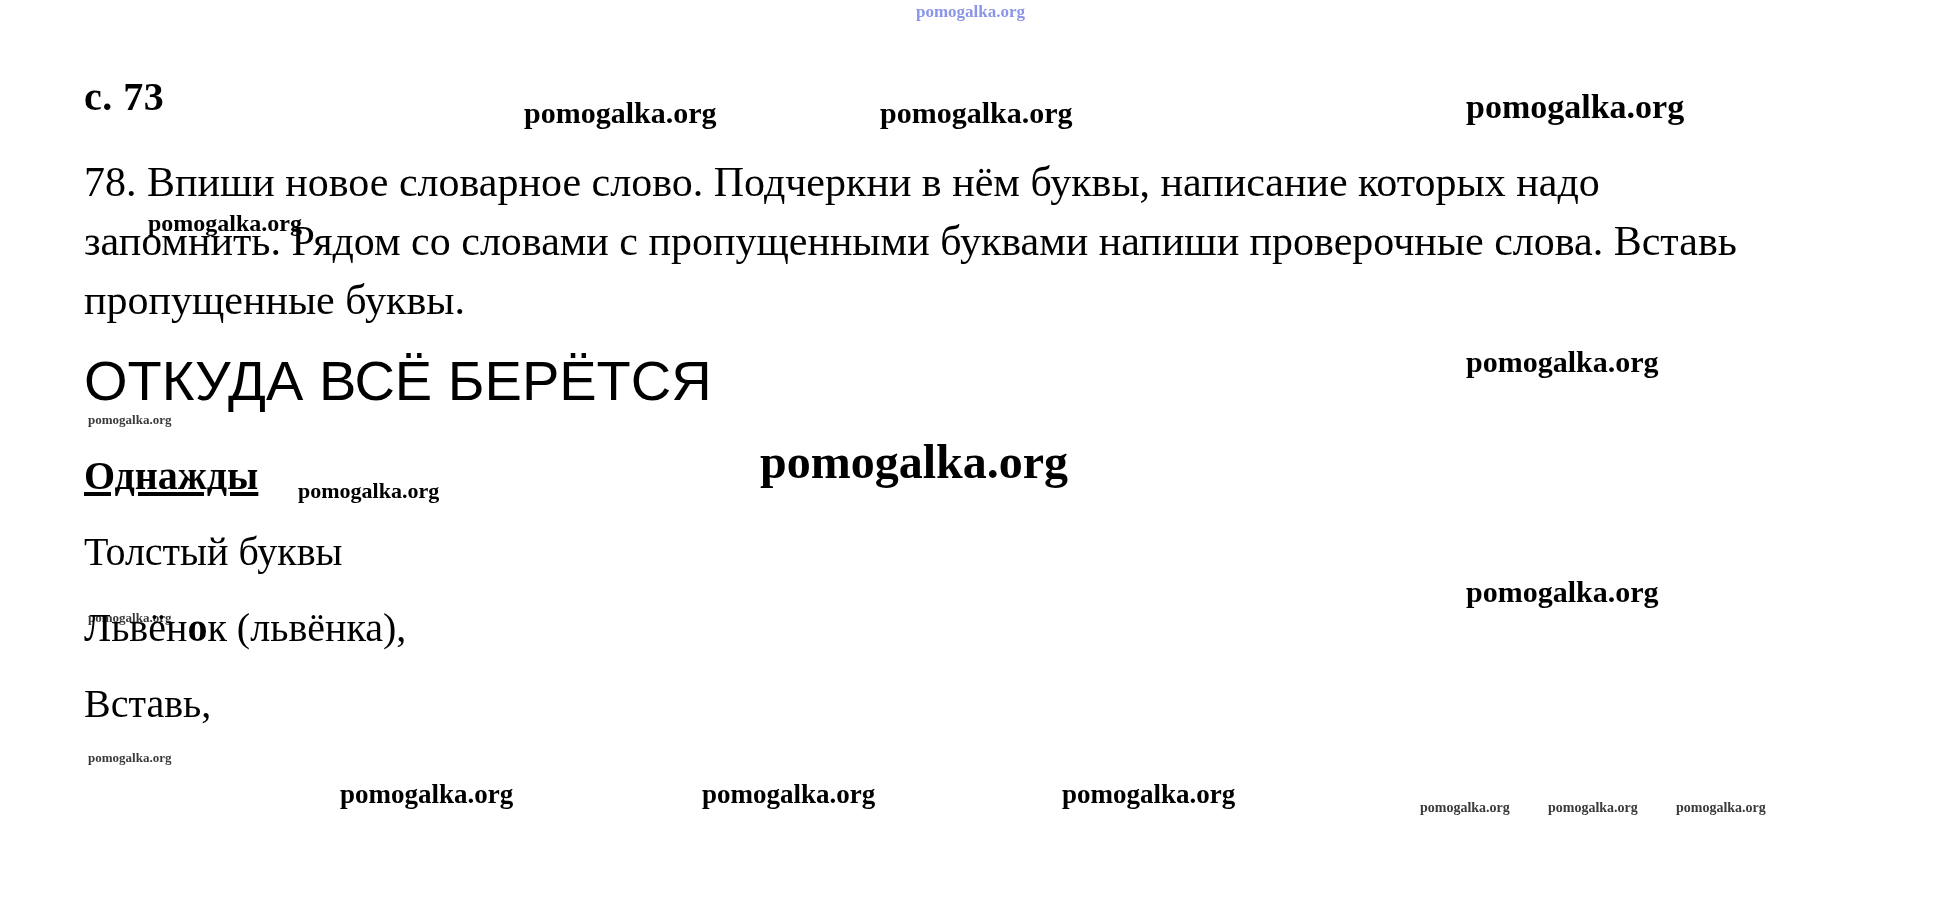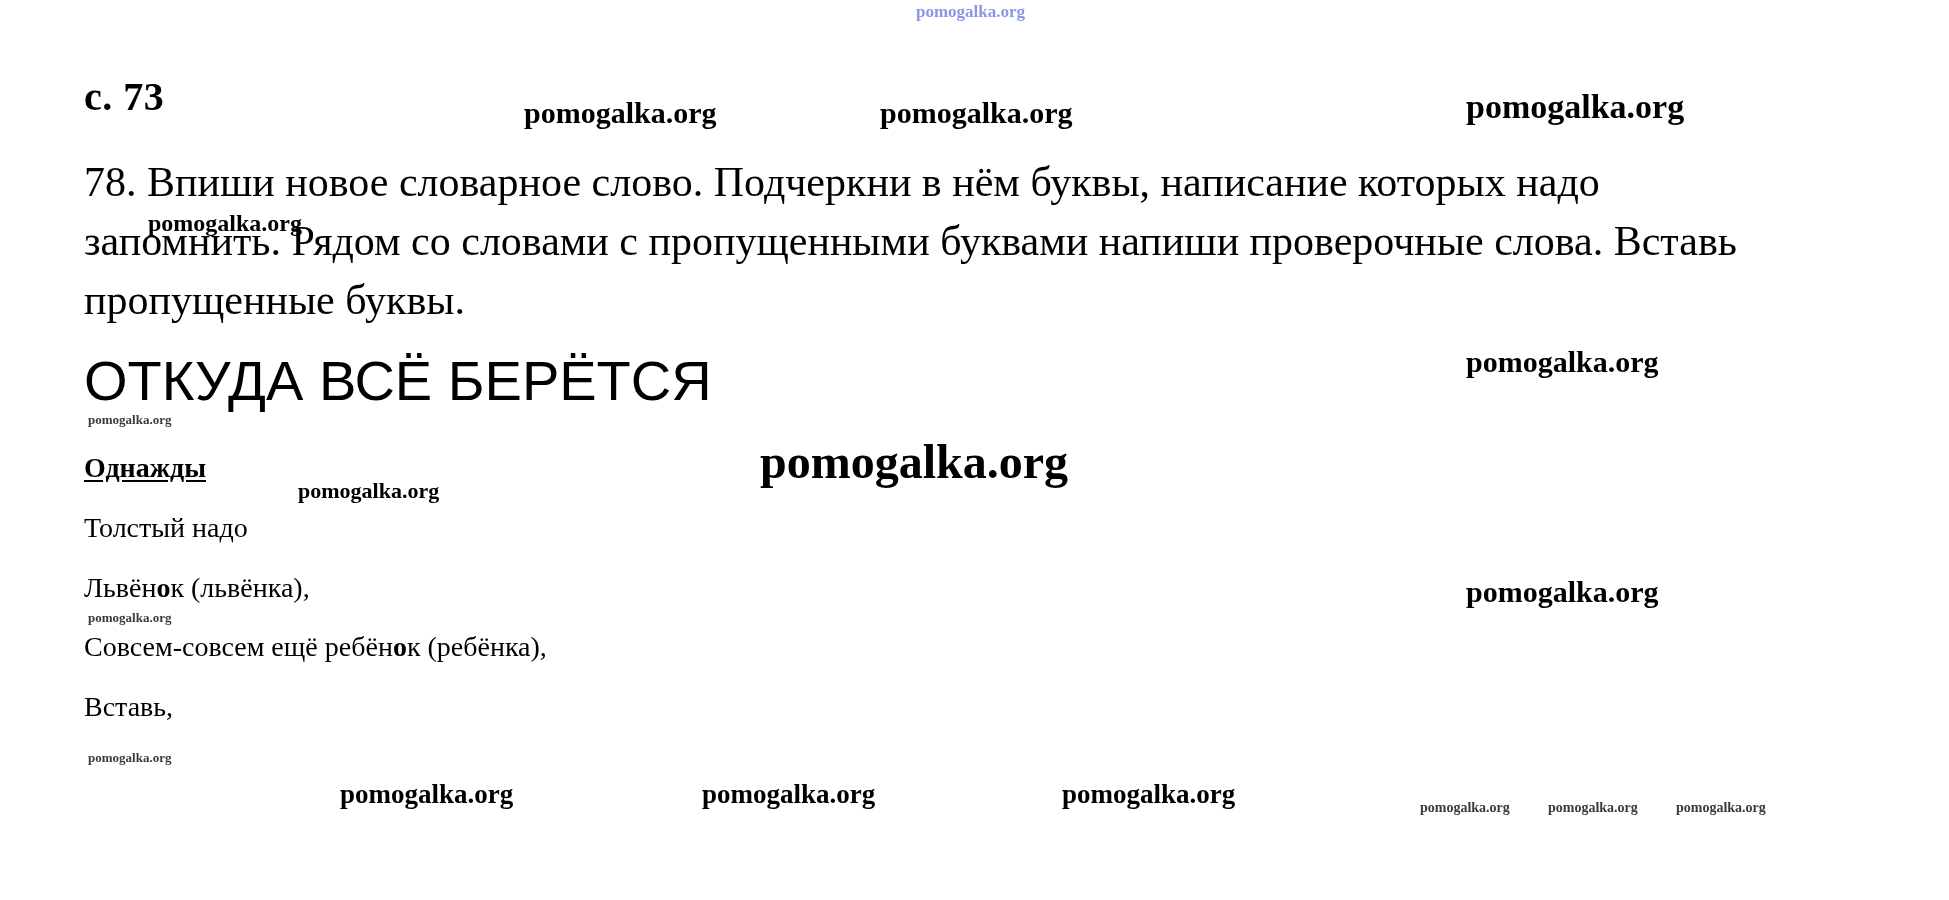--- a/index.html
+++ b/index.html
@@ -48,21 +48,21 @@
 
   .title-caps {
     font-family: Liberation Sans, sans-serif;
     font-size: 56px;
     line-height: 1.35;
     margin: 14px 0 0 0;
   }
 
   .answer-line {
     font-family: "Liberation Serif", serif;
-    font-size: 28px;
+    font-size: 40px;
     line-height: 1.35;
     margin: 22px 0 0 0;
     white-space: pre;
   }
 
   .bold-u {
     font-weight: bold;
     text-decoration: underline;
     text-underline-offset: 3px;
   }
@@ -127,20 +127,19 @@
   <div class="doc">
     <div class="page-num">с. 73</div>
 
     <p class="task-text">78. Впиши новое словарное слово. Подчеркни в нём буквы, написание которых надо запомнить. Рядом со словами с пропущенными буквами напиши проверочные слова. Вставь пропущенные буквы.</p>
 
     <p class="title-caps">ОТКУДА ВСЁ БЕРЁТСЯ</p>
 
     <p class="answer-line line-gap-big"><span class="bold-u">Однажды</span></p>
 
     <div class="poem-lines">
-        <p class="answer-line"><span>Толстый надо</span></p>
+        <p class="answer-line"><span>Толстый буквы</span></p>
         <p class="answer-line"><span>Львён</span><span class="b">о</span><span>к (львёнка),</span></p>
-        <p class="answer-line"><span>Совсем-совсем ещё ребён</span><span class="b">о</span><span>к (ребёнка),</span></p>
         <p class="answer-line"><span>Вставь,</span></p>
       </div>
   </div>
 
 </div>
 
 </body></html>

